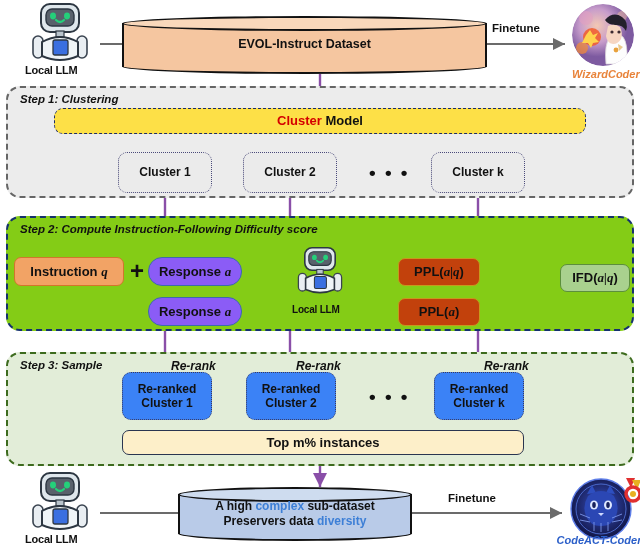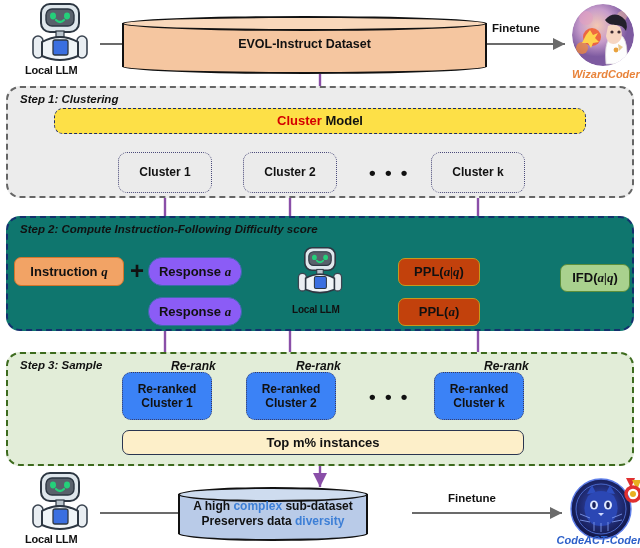--- a/index.html
+++ b/index.html
@@ -38,21 +38,21 @@
   .cyl .bot2 { position: absolute; left: 0; right: 0; bottom: 0; height: 15px;
                border: 2px solid #111; border-radius: 50%; }
   .cyl .txt { position: absolute; left: 0; right: 0; top: 0; bottom: 0;
               display: flex; flex-direction: column; align-items: center;
               justify-content: center; font-size: 12.5px; font-weight: bold;
               color: #111; line-height: 1.25; }
 
   
   .panel { position: absolute; border-radius: 14px; }
   #panel-step1 { background: #ececec; border: 2px dashed #666; }
-  #panel-step2 { background: #0f766e; border: 2px dashed #14306e; }
+  #panel-step2 { background: #84cc16; border: 2px dashed #14306e; }
   #panel-step3 { background: #e2edd8; border: 2px dashed #3d6b1e; }
   .panel-title {
     position: absolute; left: 12px; top: 5px;
     font-size: 11.5px; font-weight: bold; font-style: italic; color: #111;
   }
 
   
   .box {
     position: absolute; display: flex; align-items: center;
     justify-content: center; text-align: center;
@@ -288,21 +288,21 @@
       <ellipse cx="28" cy="14" rx="3" ry="3.4" fill="#25d07a"></ellipse>
       <ellipse cx="42" cy="14" rx="3" ry="3.4" fill="#25d07a"></ellipse>
       <path d="M31 18 Q35 22 39 18" stroke="#25d07a" stroke-width="2.2" fill="none" stroke-linecap="round"></path>
       <rect x="31" y="29" width="8" height="6" fill="#b9c4cc" stroke="#2d3742" stroke-width="1.2"></rect>
       <path d="M17 40 Q35 30 53 40 L53 54 Q35 62 17 54 Z" fill="#eff4f7" stroke="#2d3742" stroke-width="2"></path>
       <rect x="28" y="38" width="15" height="15" rx="2" fill="#3a6fe0" stroke="#2d3742" stroke-width="1.3"></rect>
     </svg>
     <div class="robot-label" style="top:62px;">Local LLM</div>
   </div>
 
-  <div class="cyl" style="left:178px; top:487px; width:190px; height:54px;">
+  <div class="cyl" style="left:178px; top:487px; width:234px; height:54px;">
     <div class="bot2" style="background:#b9cbe8;"></div>
     <div class="body" style="background:#b9cbe8;"></div>
     <div class="top" style="background:#cedcef;"></div>
     <div class="txt" style="font-size:12px;">
       <span><span>A high </span><span class="blue-word">complex</span><span> sub-dataset</span></span>
       <span><span>Preservers data </span><span class="blue-word">diversity</span></span>
     </div>
   </div>
 
   <div class="finetune-label" style="left:448px; top:492px;">Finetune</div>

